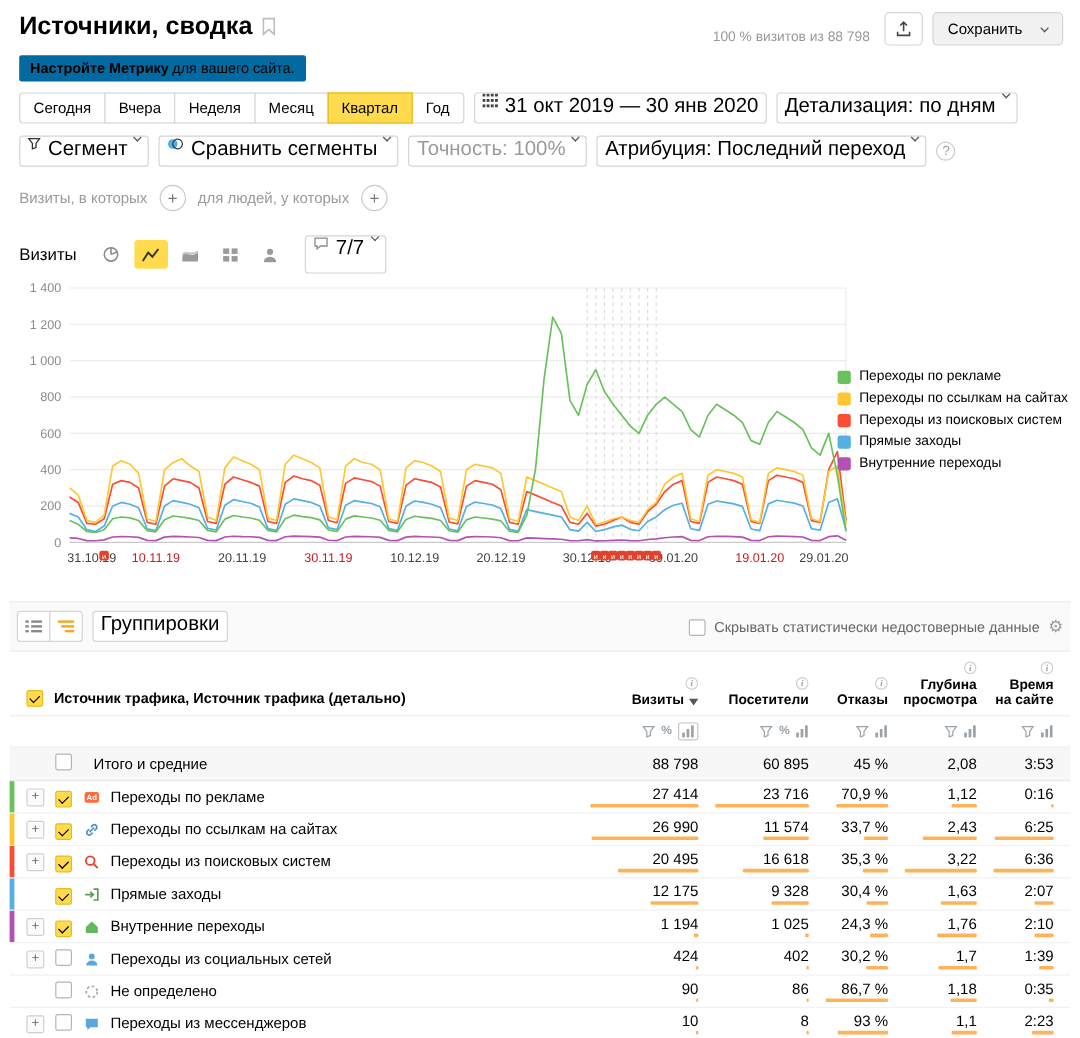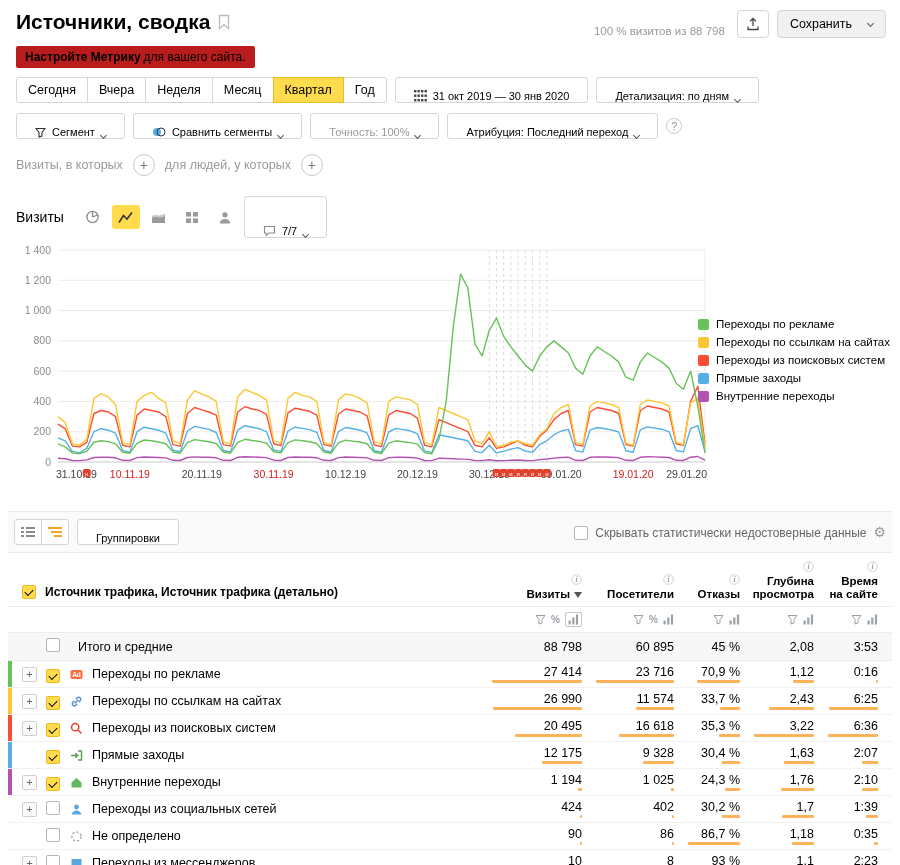--- a/index.html
+++ b/index.html
@@ -8,42 +8,42 @@
 
   .topbar{display:flex;justify-content:space-between;align-items:flex-start;padding:10px 14px 0 16px}
   .title-row{display:flex;align-items:flex-start;gap:8px}
   h1{font-size:21px;font-weight:700;margin:0}
   .top-right{display:flex;align-items:center}
   .summary{font-size:11.5px;color:#9a9a9a;margin-right:12px;position:relative;top:7px}
   .sq-btn{width:32px;height:28px;border:1px solid #d5d5d5;background:#fff;border-radius:4px;display:inline-flex;align-items:center;justify-content:center;cursor:pointer;margin-right:8px}
   .save-btn{height:28px;padding:0 12px;border:1px solid #d5d5d5;border-radius:4px;background:#f1f1f1;font-size:12.5px;display:inline-flex;align-items:center;gap:16px;cursor:pointer;font-family:inherit}
   .chev{width:5px;height:5px;border-right:1.4px solid #555;border-bottom:1.4px solid #555;transform:rotate(45deg);display:inline-block;margin-top:-2px;flex:none}
 
-  .banner{display:inline-block;margin:8px 0 4px 16px;background:#b91c1c;padding:4px 9px;font-size:12px;border-radius:2px;cursor:pointer}
+  .banner{display:inline-block;margin:8px 0 4px 16px;background:#0369a1;padding:4px 9px;font-size:12px;border-radius:2px;cursor:pointer}
   .banner-link{font-weight:700;margin-right:3px}
 
   .row{display:flex;align-items:center;gap:8px;padding:5px 16px}
   .btn-group{display:inline-flex}
   .pbtn{height:26px;padding:0 11px;border:1px solid #d5d5d5;background:#fff;font-size:12.5px;cursor:pointer;margin-left:-1px;font-family:inherit}
   .pbtn:first-child{border-radius:3px 0 0 3px;margin-left:0}
   .pbtn:last-child{border-radius:0 3px 3px 0}
   .pbtn.sel{background:#ffdb4d;border-color:#e8bb1e;position:relative;z-index:1}
-  .ctrl{height:26px;display:inline-flex;align-items:flex-end;gap:6px;padding:0 18px;border:1px solid #d5d5d5;border-radius:3px;background:#fff;font-size:11px;cursor:pointer;font-family:inherit;color:#000}
+  .ctrl{height:26px;display:inline-flex;align-items:flex-start;gap:6px;padding:0 6px;border:1px solid #d5d5d5;border-radius:3px;background:#fff;font-size:17px;cursor:pointer;font-family:inherit;color:#000}
   .ctrl.muted{color:#9a9a9a}
   .qcircle{width:16px;height:16px;border:1px solid #ccc;border-radius:50%;color:#9a9a9a;font-size:11px;display:inline-flex;align-items:center;justify-content:center}
 
   .cond-row{padding:10px 16px;display:flex;align-items:center;gap:10px}
   .cond{color:#9a9a9a;font-size:12.5px}
   .plus-circle{width:22px;height:22px;border-radius:50%;border:1px solid #c9c9c9;background:#fff;color:#777;font-size:14px;cursor:pointer;font-family:inherit;display:inline-flex;align-items:center;justify-content:center;padding:0}
 
   .chart-toolbar{display:flex;align-items:center;gap:5px;padding:10px 16px 2px}
   .chart-title{font-size:14px;margin-right:10px}
   .ct-btn{width:28px;height:24px;border:none;background:transparent;border-radius:3px;display:inline-flex;align-items:center;justify-content:center;cursor:pointer;padding:0}
   .ct-btn.sel{background:#ffdb4d}
-  .series-btn{height:42px;}
+  .series-btn{height:32px;margin-left:10px}
 
   .chart-area{position:relative;padding-left:8px}
   .legend{position:absolute;right:10px;top:72px}
   .leg-item{display:flex;align-items:center;gap:7px;margin:6px 0;font-size:11.5px;cursor:pointer;white-space:nowrap}
   .leg-sw{width:11px;height:11px;border-radius:2px;flex:none}
 
   .tbl{margin:16px 8px 0}
   .tbl-toolbar{display:flex;align-items:center;gap:8px;padding:7px 6px;background:#fafafa;border-top:1px solid #ececec;border-bottom:1px solid #ececec}
   .view-btn{width:28px;height:26px;border:1px solid #d5d5d5;background:#fff;display:inline-flex;align-items:center;justify-content:center;cursor:pointer;padding:0}
   .view-btn:first-child{border-radius:3px 0 0 3px}

